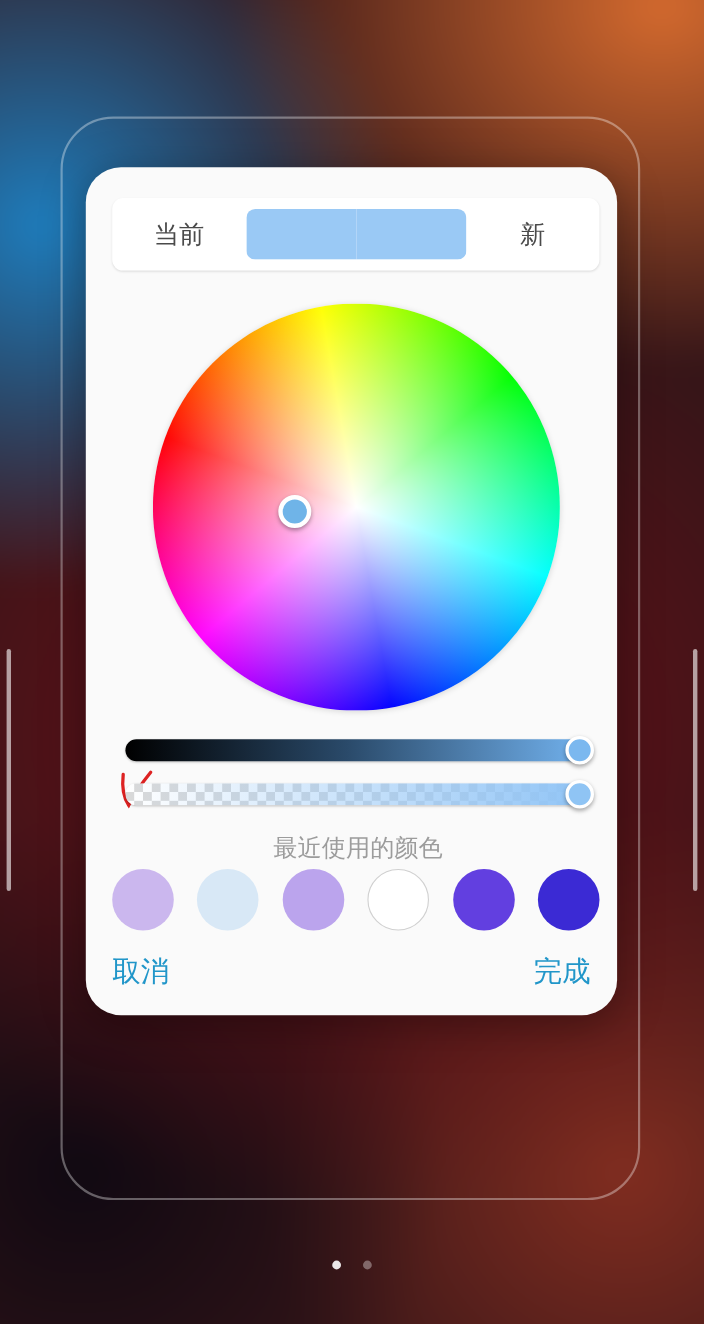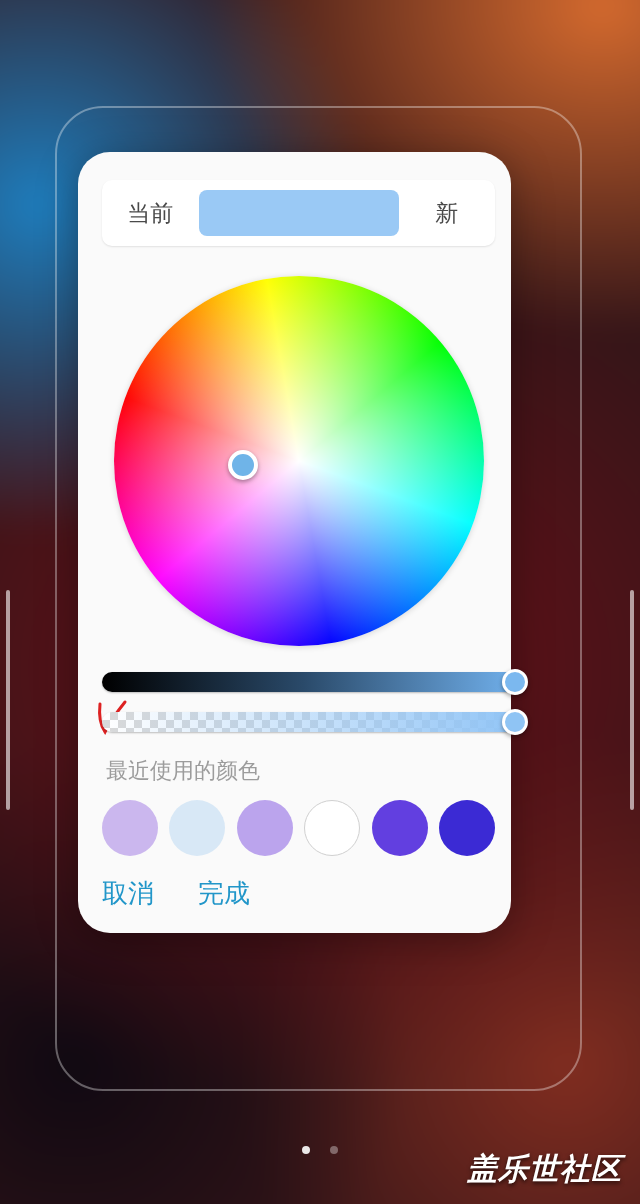--- a/index.html
+++ b/index.html
@@ -24,21 +24,21 @@
     position: absolute;
     left: 55px; top: 106px;
     width: 527px; height: 985px;
     border: 2px solid rgba(255,255,255,0.35);
     border-radius: 48px;
   }
 
   .dialog {
     position: absolute;
     left: 78px; top: 152px;
-    width: 433px;
+    width: 483px;
     background: #fafafa;
     border-radius: 32px;
     padding: 28px 16px 22px 24px;
     box-shadow: 0 8px 40px rgba(0,0,0,0.35);
   }
 
   
   .preview-row {
     display: flex; align-items: center;
     background: #fff;
@@ -117,37 +117,38 @@
   .annot-check {
     position: absolute;
     left: -10px; top: -16px;
     pointer-events: none;
   }
 
   
   .recent-label {
     font-size: 22px;
     color: #9c9c9c;
-    margin-bottom: 14px;
+    margin-bottom: 4px;
     margin-left: 4px;
+    text-align: center;
   }
   .recent-row {
     display: flex;
     justify-content: space-between;
     margin-bottom: 20px;
   }
   .recent-swatch {
     width: 56px; height: 56px;
     border-radius: 50%;
   }
   .recent-swatch.outline { border: 1px solid #d0d0d0; }
 
   
   .btn-row {
-    display: flex; justify-content: flex-start; gap: 44px;
+    display: flex; justify-content: space-between; gap: 44px;
     padding-right: 8px;
   }
   .btn {
     font-size: 26px;
     color: #2196c9;
     font-weight: 500;
     background: none; border: none;
     cursor: pointer;
   }
 
@@ -238,14 +239,13 @@
     <button class="btn">完成</button>
   </div>
 </div>
 
 <div class="dots">
   <div class="dot active"></div>
   <div class="dot"></div>
 </div>
 
 <div class="watermark">
-  <div class="wm-big">盖乐世社区</div>
 </div>
 
 </body></html>

